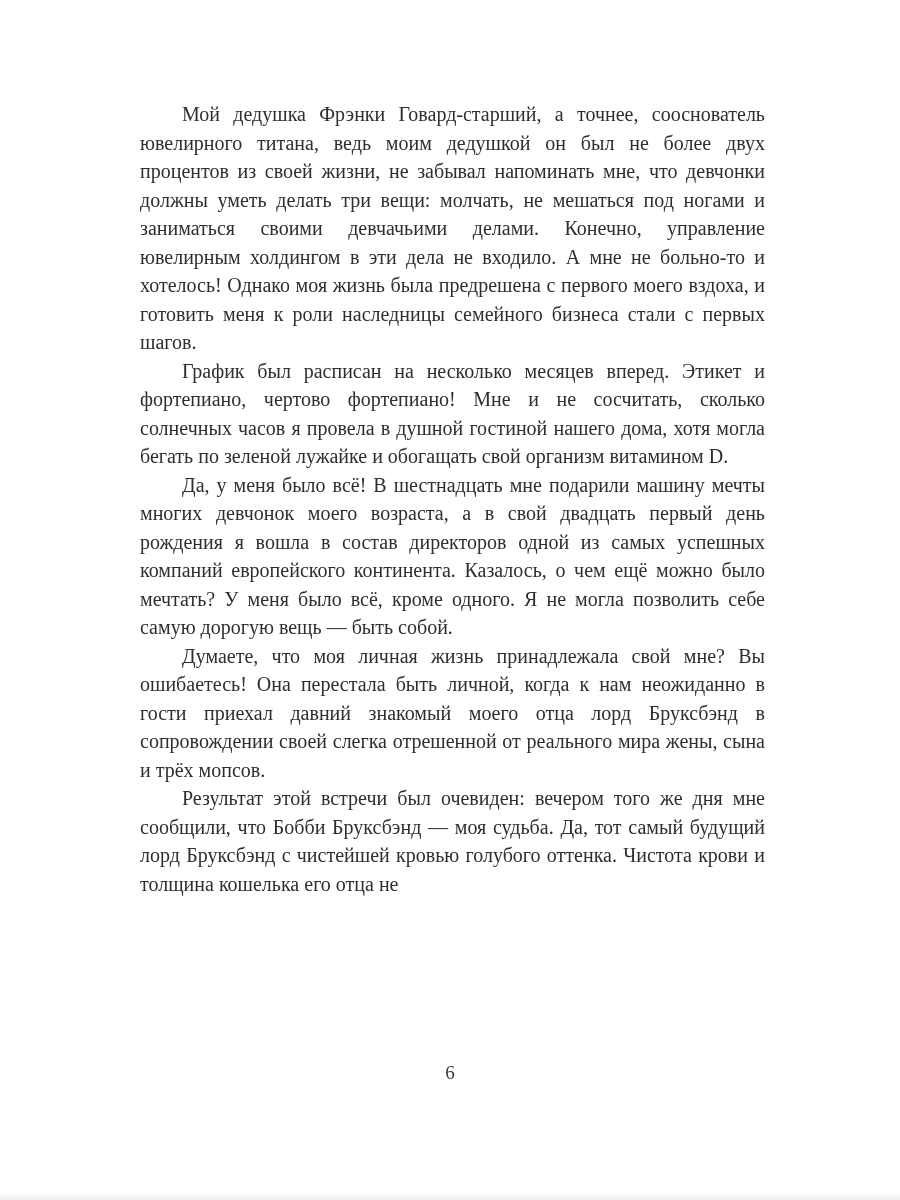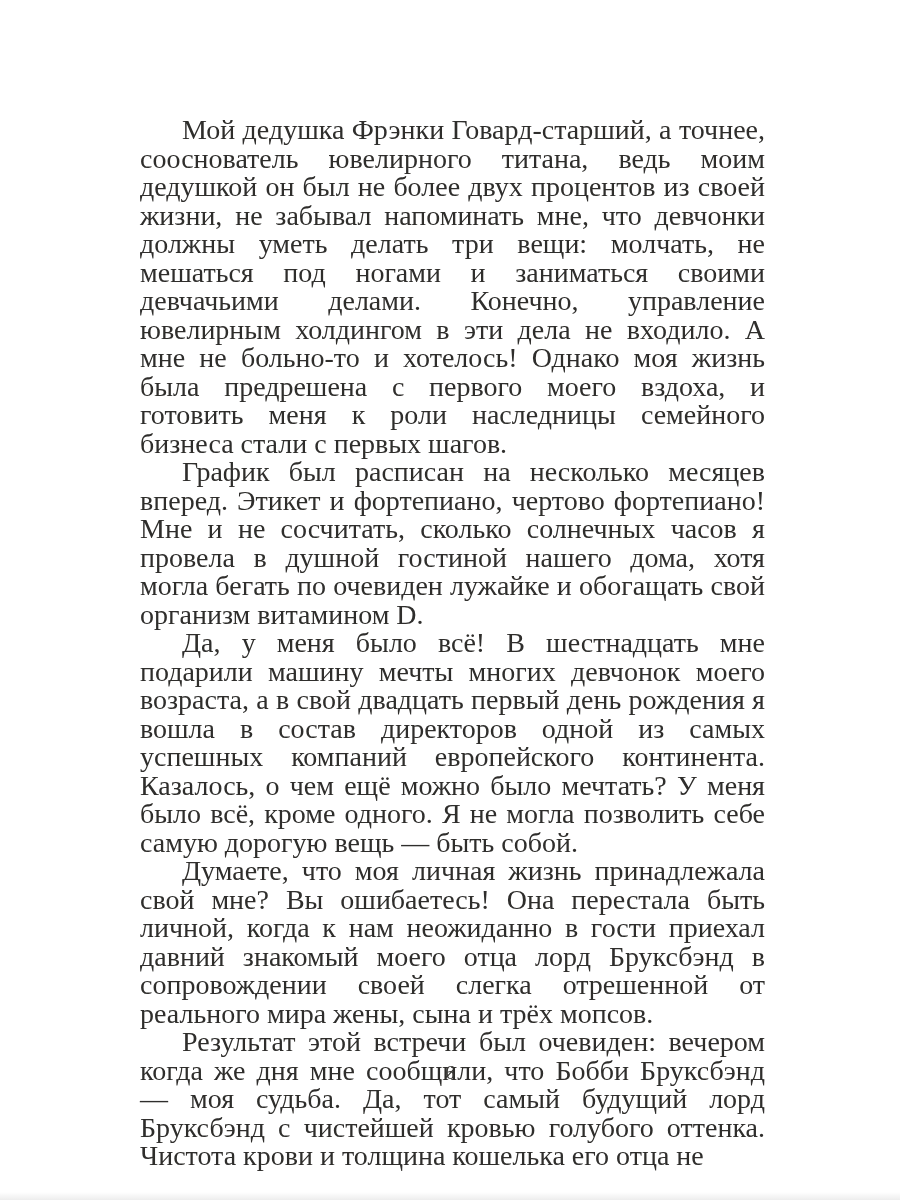--- a/index.html
+++ b/index.html
@@ -14,25 +14,25 @@
       overflow: hidden;
     }
     .book-page {
       position: absolute;
       inset: 0;
       background: #ffffff;
     }
     .text-block {
       position: absolute;
       left: 140px;
-      top: 116px;
+      top: 100px;
       width: 625px;
       color: #2f2e2c;
       font-family: "Liberation Serif", "DejaVu Serif", serif;
-      font-size: 28px;
+      font-size: 20px;
       line-height: 28.5px;
       text-align: justify;
       hyphens: auto;
       -webkit-hyphens: auto;
     }
     .text-block p {
       margin: 0;
       padding: 0;
       text-indent: 42px;
     }
@@ -55,20 +55,20 @@
       background: linear-gradient(to bottom, rgba(0,0,0,0), rgba(0,0,0,0.07));
       pointer-events: none;
     }
   </style>
 </head>
 <body>
 
 <div class="book-page">
   <div class="text-block">
     <p>Мой дедушка Фрэнки Говард-старший, а точнее, сооснователь ювелирного титана, ведь моим дедушкой он был не более двух процентов из своей жизни, не забывал напоминать мне, что девчонки должны уметь делать три вещи: молчать, не мешаться под ногами и заниматься своими девчачьими делами. Конечно, управление ювелирным холдингом в эти дела не входило. А мне не больно-то и хотелось! Однако моя жизнь была предрешена с первого моего вздоха, и готовить меня к роли наследницы семейного бизнеса стали с первых шагов.</p>
-    <p>График был расписан на несколько месяцев вперед. Этикет и фортепиано, чертово фортепиано! Мне и не сосчитать, сколько солнечных часов я провела в душной гостиной нашего дома, хотя могла бегать по очевиден лужайке и обогащать свой организм витамином D.</p>
+    <p>График был расписан на несколько месяцев вперед. Этикет и фортепиано, чертово фортепиано! Мне и не сосчитать, сколько солнечных часов я провела в душной гостиной нашего дома, хотя могла бегать по зеленой лужайке и обогащать свой организм витамином D.</p>
     <p>Да, у меня было всё! В шестнадцать мне подарили машину мечты многих девчонок моего возраста, а в свой двадцать первый день рождения я вошла в состав директоров одной из самых успешных компаний европейского континента. Казалось, о чем ещё можно было мечтать? У меня было всё, кроме одного. Я не могла позволить себе самую дорогую вещь — быть собой.</p>
     <p>Думаете, что моя личная жизнь принадлежала свой мне? Вы ошибаетесь! Она перестала быть личной, когда к нам неожиданно в гости приехал давний знакомый моего отца лорд Бруксбэнд в сопровождении своей слегка отрешенной от реального мира жены, сына и трёх мопсов.</p>
-    <p>Результат этой встречи был очевиден: вечером когда же дня мне сообщили, что Бобби Бруксбэнд — моя судьба. Да, тот самый будущий лорд Бруксбэнд с чистейшей кровью голубого оттенка. Чистота крови и толщина кошелька его отца не</p>
+    <p>Результат этой встречи был очевиден: вечером того же дня мне сообщили, что Бобби Бруксбэнд — моя судьба. Да, тот самый будущий лорд Бруксбэнд с чистейшей кровью голубого оттенка. Чистота крови и толщина кошелька его отца не</p>
   </div>
   <div class="page-number">6</div>
   <div class="edge-shadow"></div>
 </div>
 
 </body></html>

